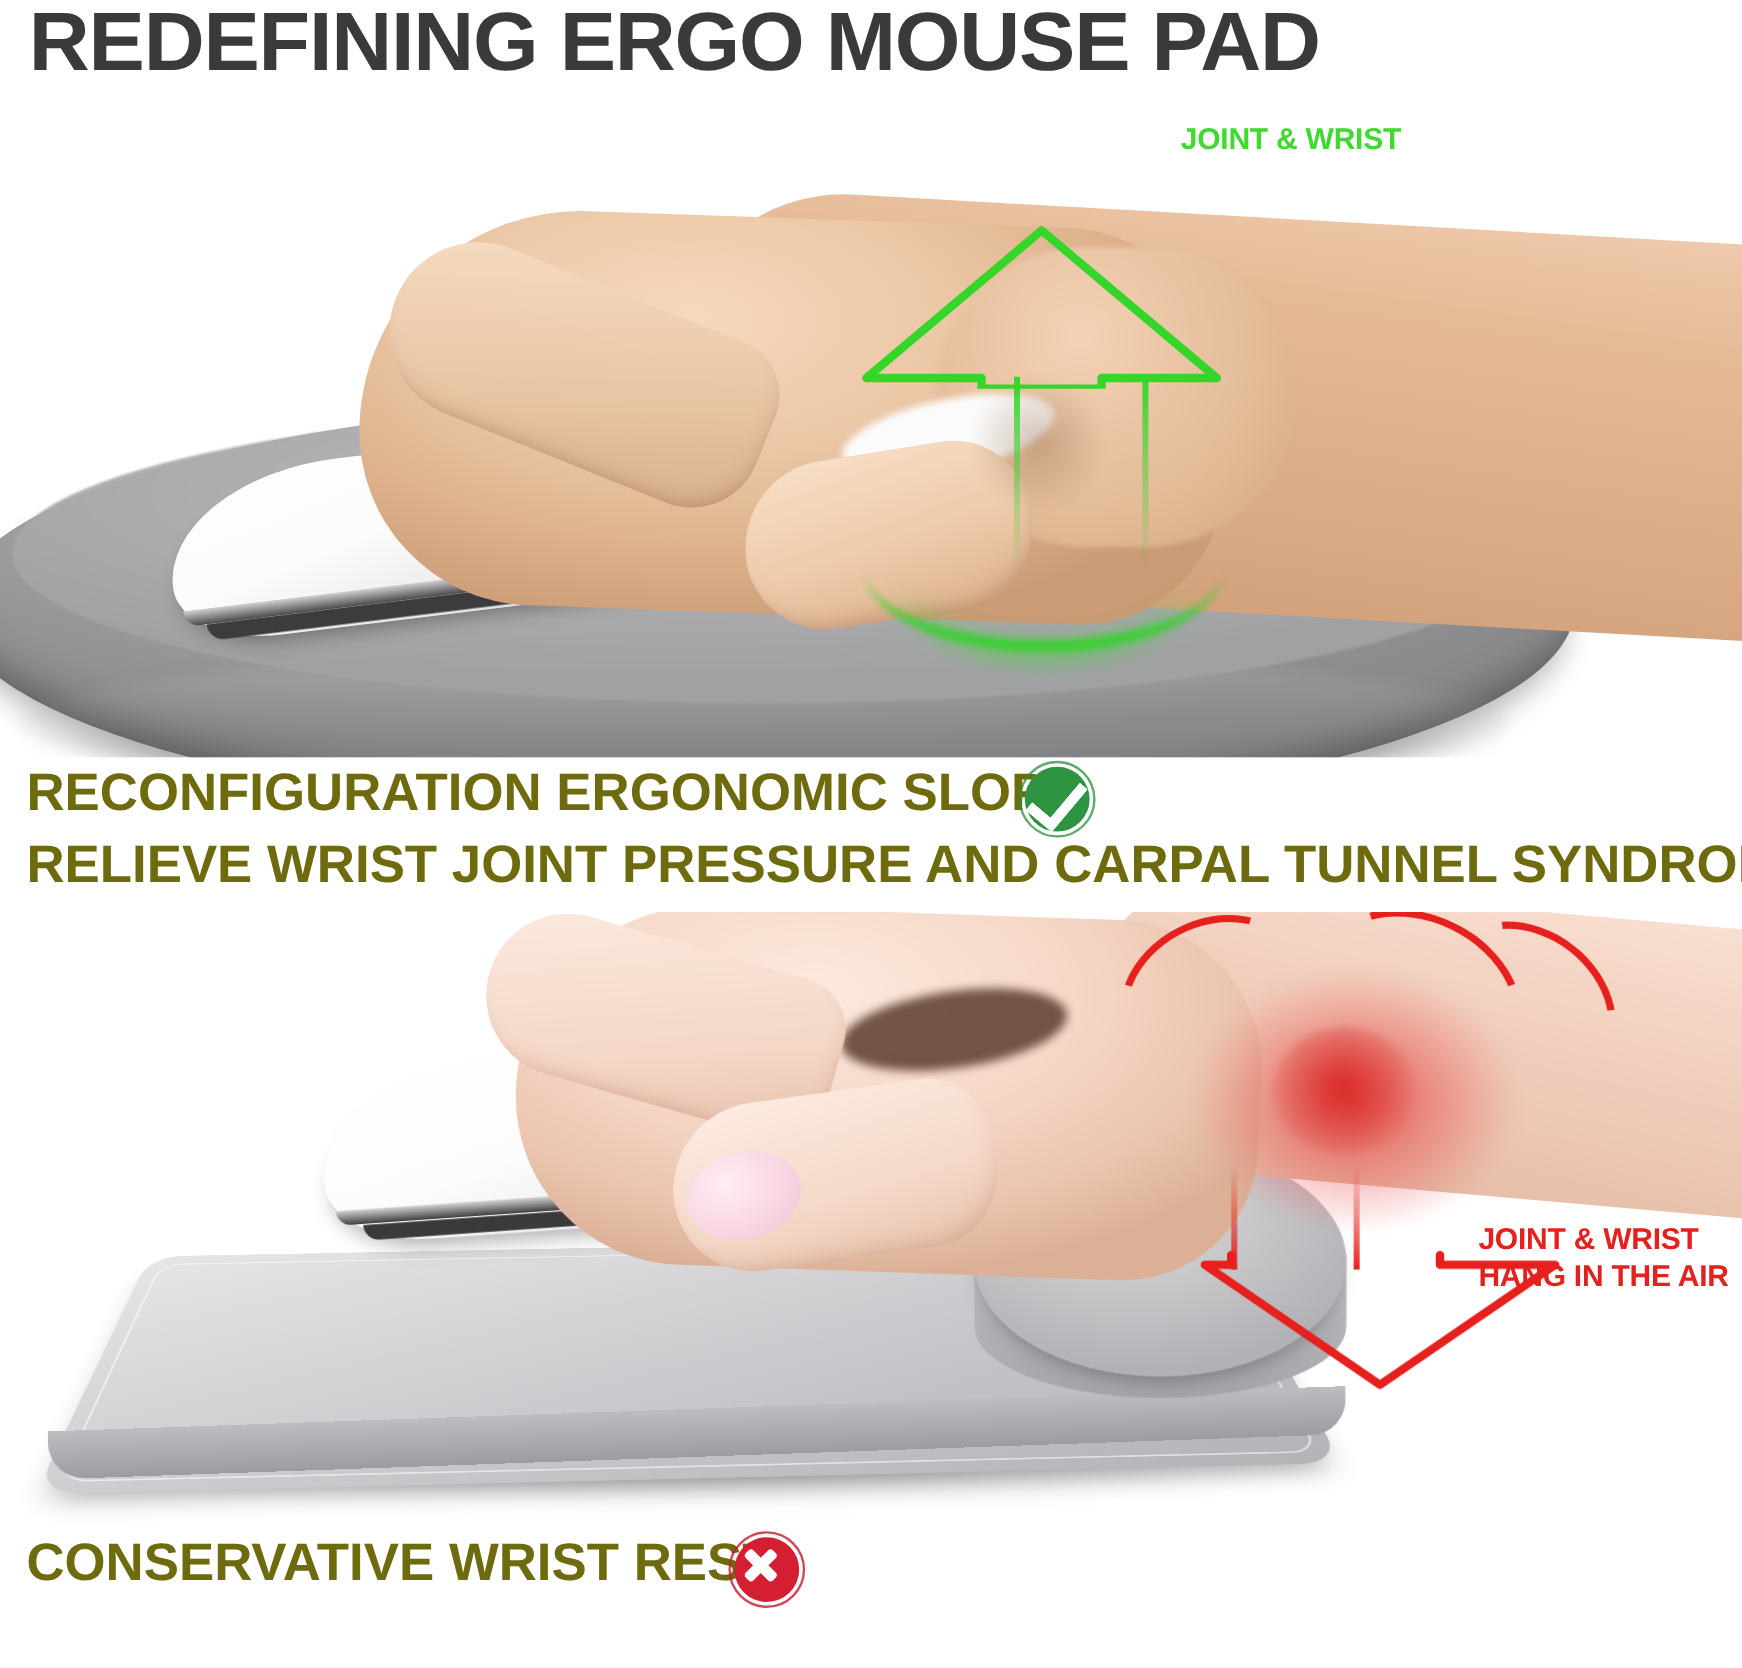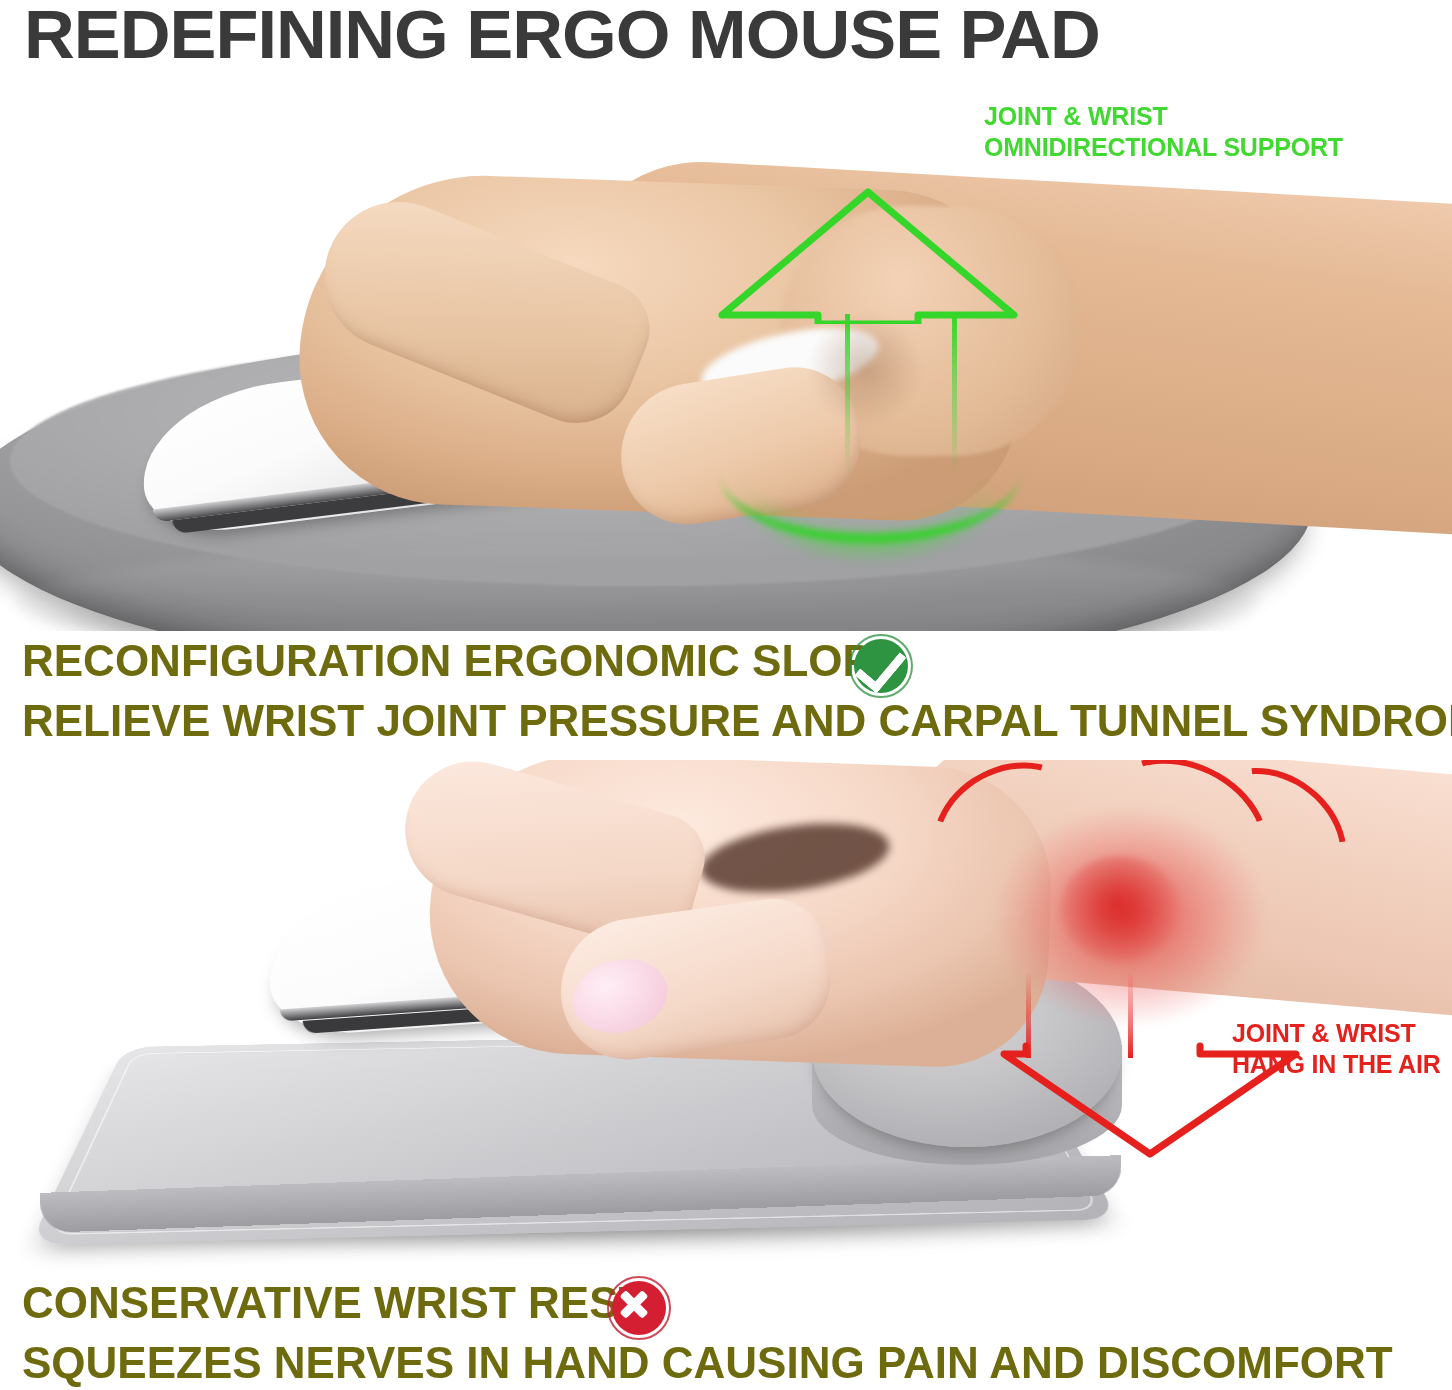--- a/index.html
+++ b/index.html
@@ -326,21 +326,20 @@
     <div class="stem stem-l"></div>
     <div class="stem stem-r"></div>
 
     <svg class="arrow-up" viewBox="0 0 300 140">
       <polyline points="4,131 150,8 296,131 200,131 200,140 100,140 100,131 4,131" fill="none" stroke="#35d62a" stroke-width="7" stroke-linejoin="round" stroke-linecap="round"></polyline>
     </svg>
   </div>
 
   <div class="label-green">
     <div>JOINT &amp; WRIST</div>
-    <div>OMNIDIRECTIONAL SUPPORT</div>
   </div>
 
   <div class="olive-block-1">
     <div class="olive-line ol1">RECONFIGURATION ERGONOMIC SLOPE</div>
     <div class="olive-line ol2">RELIEVE WRIST JOINT PRESSURE AND CARPAL TUNNEL SYNDROME</div>
   </div>
   <div class="badge check-badge">
     <div class="ring"></div>
     <div class="disc"></div>
     <div class="tick"></div>
@@ -382,21 +381,20 @@
     </svg>
   </div>
 
   <div class="label-red">
     <div>JOINT &amp; WRIST</div>
     <div>HANG IN THE AIR</div>
   </div>
 
   <div class="olive-block-2">
     <div class="olive-line ol3">CONSERVATIVE WRIST REST</div>
-    <div class="olive-line ol4">SQUEEZES NERVES IN HAND CAUSING PAIN AND DISCOMFORT</div>
   </div>
   <div class="badge x-badge">
     <div class="ring"></div>
     <div class="disc"></div>
     <div class="bar a"></div>
     <div class="bar b"></div>
   </div>
 
 </div>
 

